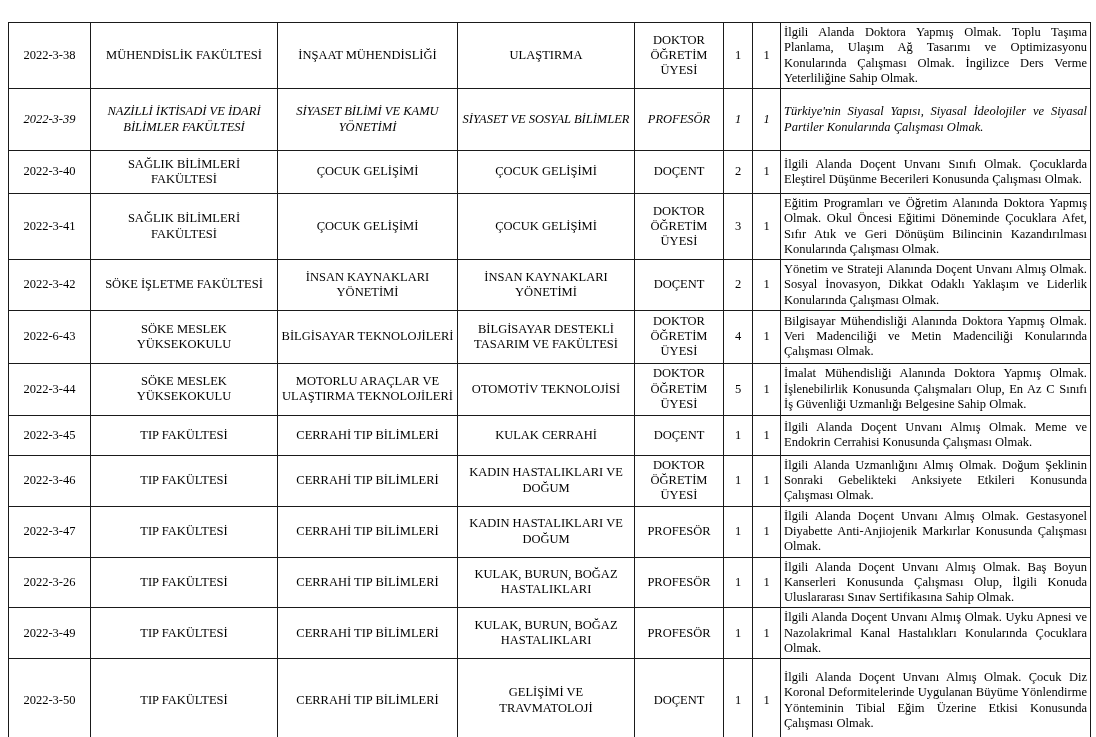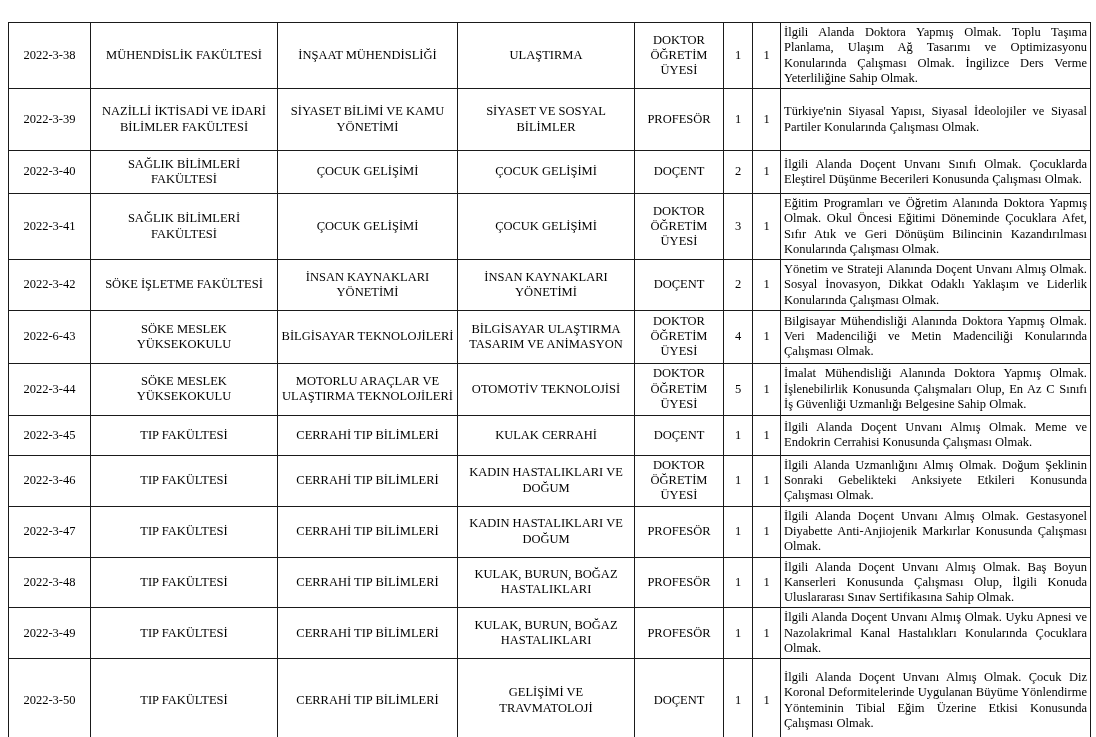--- a/index.html
+++ b/index.html
@@ -63,21 +63,21 @@
         <tr style="height: 64px;">
       <td class="c-center">2022-3-38</td>
       <td class="c-center">MÜHENDİSLİK FAKÜLTESİ</td>
       <td class="c-center">İNŞAAT MÜHENDİSLİĞİ</td>
       <td class="c-center">ULAŞTIRMA</td>
       <td class="c-center">DOKTOR ÖĞRETİM ÜYESİ</td>
       <td class="c-center">1</td>
       <td class="c-center">1</td>
       <td class="c-desc">İlgili Alanda Doktora Yapmış Olmak. Toplu Taşıma Planlama, Ulaşım Ağ Tasarımı ve Optimizasyonu Konularında Çalışması Olmak. İngilizce Ders Verme Yeterliliğine Sahip Olmak.</td>
     </tr>
-        <tr style="height: 62px;">
+        <tr style="height: 62px; font-style: italic;">
       <td class="c-center">2022-3-39</td>
       <td class="c-center">NAZİLLİ İKTİSADİ VE İDARİ BİLİMLER FAKÜLTESİ</td>
       <td class="c-center">SİYASET BİLİMİ VE KAMU YÖNETİMİ</td>
       <td class="c-center">SİYASET VE SOSYAL BİLİMLER</td>
       <td class="c-center">PROFESÖR</td>
       <td class="c-center">1</td>
       <td class="c-center">1</td>
       <td class="c-desc">Türkiye'nin Siyasal Yapısı, Siyasal İdeolojiler ve Siyasal Partiler Konularında Çalışması Olmak.</td>
     </tr>
         <tr style="height: 43px;">
@@ -107,21 +107,21 @@
       <td class="c-center">İNSAN KAYNAKLARI YÖNETİMİ</td>
       <td class="c-center">DOÇENT</td>
       <td class="c-center">2</td>
       <td class="c-center">1</td>
       <td class="c-desc">Yönetim ve Strateji Alanında Doçent Unvanı Almış Olmak. Sosyal İnovasyon, Dikkat Odaklı Yaklaşım ve Liderlik Konularında Çalışması Olmak.</td>
     </tr>
         <tr style="height: 53px;">
       <td class="c-center">2022-6-43</td>
       <td class="c-center">SÖKE MESLEK YÜKSEKOKULU</td>
       <td class="c-center">BİLGİSAYAR TEKNOLOJİLERİ</td>
-      <td class="c-center">BİLGİSAYAR ULAŞTIRMA TASARIM VE ANİMASYON</td>
+      <td class="c-center">BİLGİSAYAR DESTEKLİ TASARIM VE FAKÜLTESİ</td>
       <td class="c-center">DOKTOR ÖĞRETİM ÜYESİ</td>
       <td class="c-center">4</td>
       <td class="c-center">1</td>
       <td class="c-desc">Bilgisayar Mühendisliği Alanında Doktora Yapmış Olmak. Veri Madenciliği ve Metin Madenciliği Konularında Çalışması Olmak.</td>
     </tr>
         <tr style="height: 52px;">
       <td class="c-center">2022-3-44</td>
       <td class="c-center">SÖKE MESLEK YÜKSEKOKULU</td>
       <td class="c-center">MOTORLU ARAÇLAR VE ULAŞTIRMA TEKNOLOJİLERİ</td>
       <td class="c-center">OTOMOTİV TEKNOLOJİSİ</td>
@@ -154,21 +154,21 @@
       <td class="c-center">2022-3-47</td>
       <td class="c-center">TIP FAKÜLTESİ</td>
       <td class="c-center">CERRAHİ TIP BİLİMLERİ</td>
       <td class="c-center">KADIN HASTALIKLARI VE DOĞUM</td>
       <td class="c-center">PROFESÖR</td>
       <td class="c-center">1</td>
       <td class="c-center">1</td>
       <td class="c-desc">İlgili Alanda Doçent Unvanı Almış Olmak. Gestasyonel Diyabette Anti-Anjiojenik Markırlar Konusunda Çalışması Olmak.</td>
     </tr>
         <tr style="height: 50px;">
-      <td class="c-center">2022-3-48</td>
+      <td class="c-center">2022-3-26</td>
       <td class="c-center">TIP FAKÜLTESİ</td>
       <td class="c-center">CERRAHİ TIP BİLİMLERİ</td>
       <td class="c-center">KULAK, BURUN, BOĞAZ HASTALIKLARI</td>
       <td class="c-center">PROFESÖR</td>
       <td class="c-center">1</td>
       <td class="c-center">1</td>
       <td class="c-desc">İlgili Alanda Doçent Unvanı Almış Olmak. Baş Boyun Kanserleri Konusunda Çalışması Olup, İlgili Konuda Uluslararası Sınav Sertifikasına Sahip Olmak.</td>
     </tr>
         <tr style="height: 50px;">
       <td class="c-center">2022-3-49</td>

